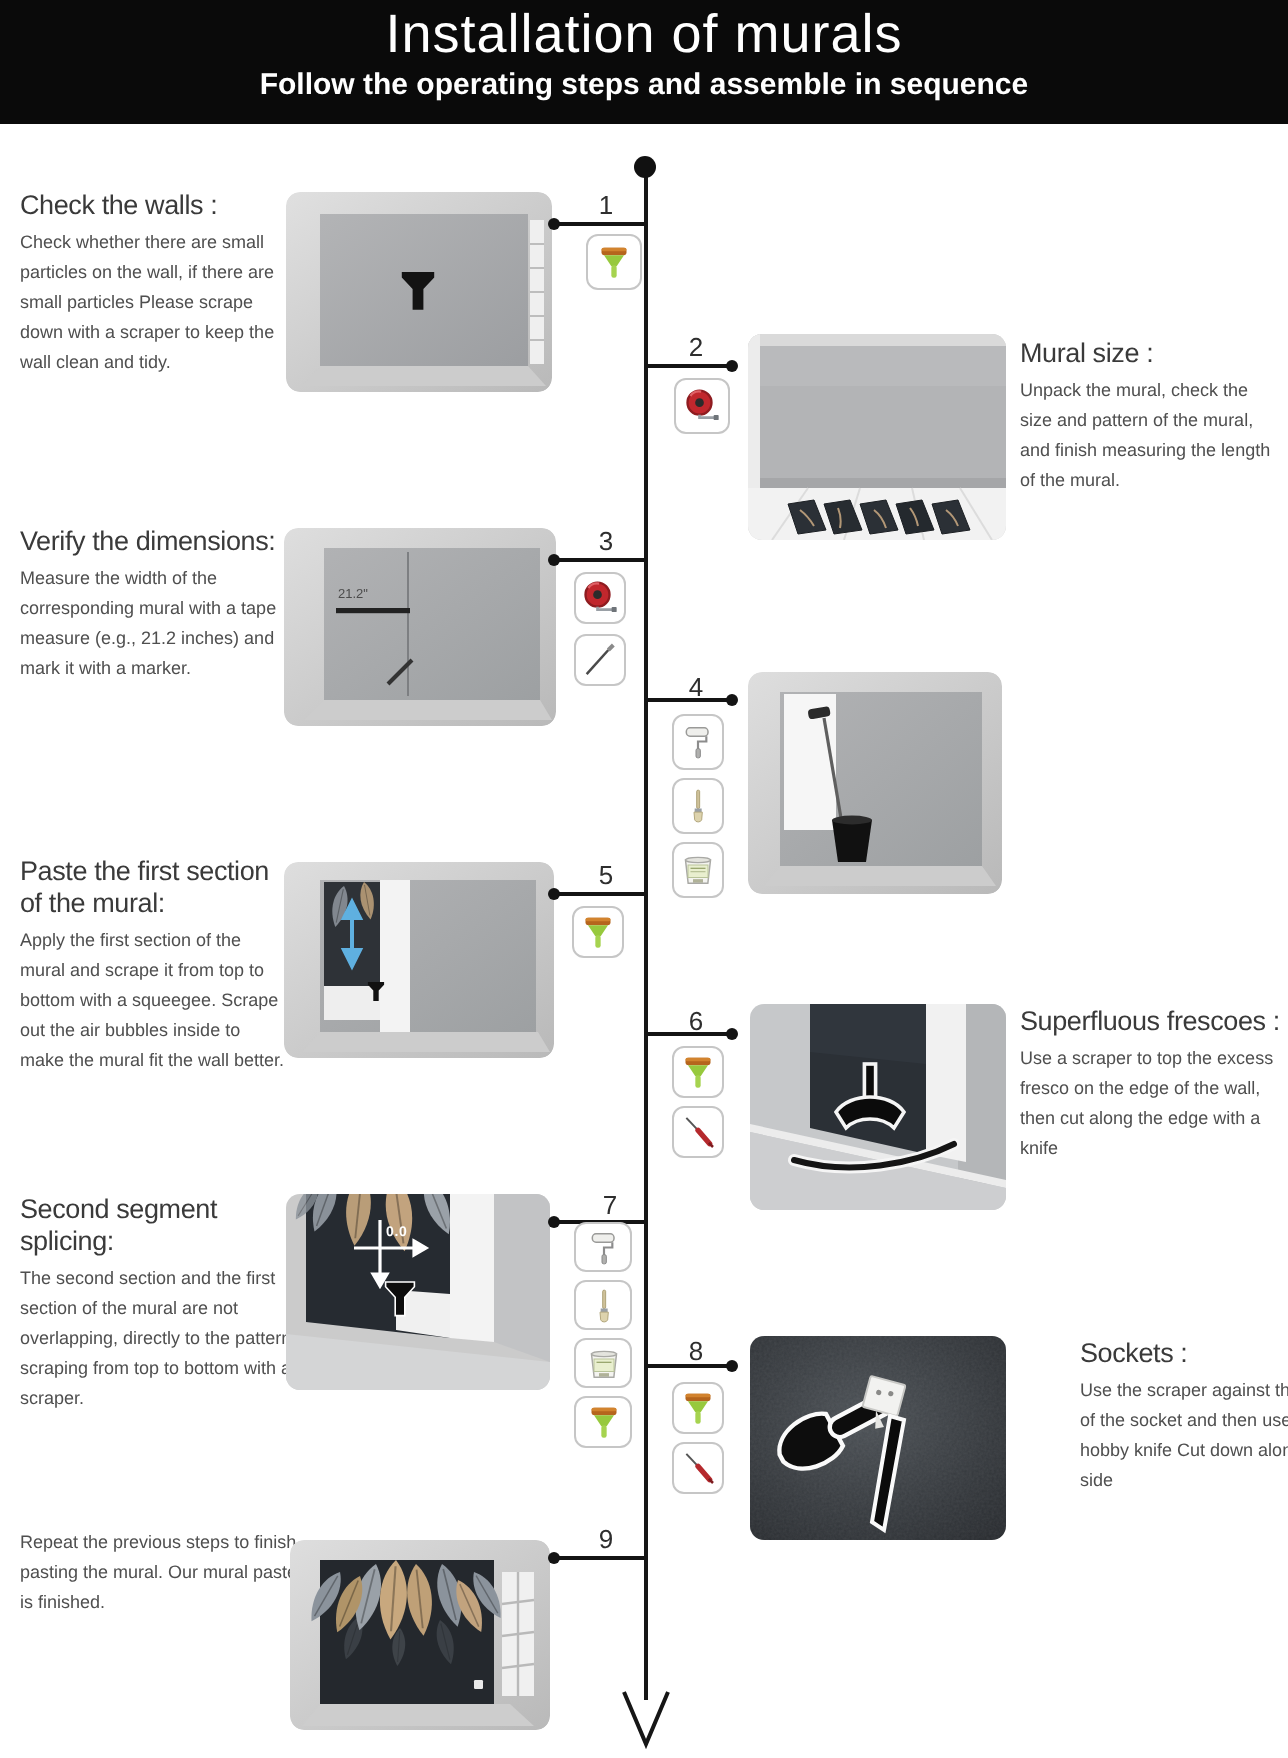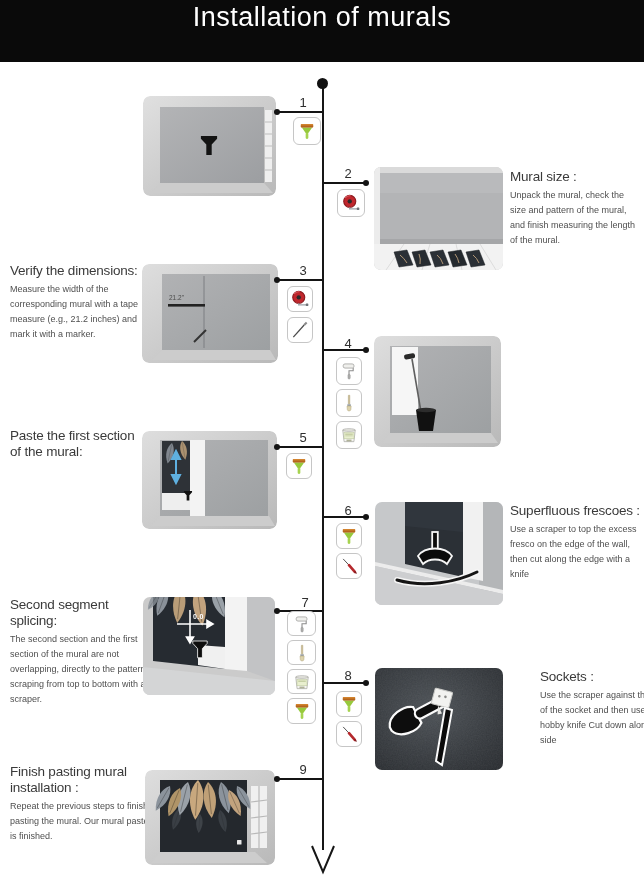--- a/index.html
+++ b/index.html
@@ -44,28 +44,33 @@
     <g id="scrape-glyph">
       <path d="M-9,0 L9,0 L9,3 L3,9.5 L3,21 L-3,21 L-3,9.5 L-9,3 Z"></path>
     </g>
   </defs>
 </svg>
 
 <div id="page">
 
   <div class="header">
     <h1>Installation of murals</h1>
+    <h2>Follow the operating steps and assemble in sequence</h2>
   </div>
 
   <div class="tl-line"></div>
   <div class="tl-dot"></div>
   <svg class="tl-arrow" width="28" height="34">
     <path d="M3,4 L14,30 L25,4" fill="none" stroke="#161616" stroke-width="2"></path>
   </svg>
 
+  <div class="stext" style="left:10px;top:95px;width:135px">
+    <h3>Check the walls :</h3>
+    <p>Check whether there are small particles on the wall, if there are small particles Please scrape down with a scraper to keep the wall clean and tidy.</p>
+  </div>
   <div class="img" style="left:143px;top:96px;width:133px;height:100px">
     <svg viewBox="0 0 133 100">
       <defs>
         <linearGradient id="f1" x1="0" y1="0" x2="1" y2="1">
             <stop offset="0" stop-color="#e0e0e0"></stop>
             <stop offset="1" stop-color="#b9b9b9"></stop>
           </linearGradient>
         <linearGradient id="w1" x1="0" y1="0" x2="1" y2="1">
             <stop offset="0" stop-color="#b3b4b6"></stop>
             <stop offset="1" stop-color="#9c9ea1"></stop>
@@ -236,20 +241,21 @@
       <line x1="38" y1="23" x2="47" y2="76" stroke="#5f5f5f" stroke-width="1.6"></line>
       <polygon points="42,74 62,74 59,95 45,95" fill="#111111"></polygon>
       <ellipse cx="52" cy="74" rx="10" ry="2.2" fill="#2c2c2c"></ellipse>
     </svg>
   </div>
   <div class="stext" style="left:510px;top:333px;width:132px">
   </div>
 
   <div class="stext" style="left:10px;top:428px;width:134px">
     <h3>Paste the first section of the mural:</h3>
+    <p>Apply the first section of the mural and scrape it from top to bottom with a squeegee. Scrape out the air bubbles inside to make the mural fit the wall better.</p>
   </div>
   <div class="img" style="left:142px;top:431px;width:135px;height:98px">
     <svg viewBox="0 0 135 98">
       <defs>
         <linearGradient id="f5" x1="0" y1="0" x2="1" y2="1">
             <stop offset="0" stop-color="#dedede"></stop>
             <stop offset="1" stop-color="#b9b9b9"></stop>
           </linearGradient>
         <linearGradient id="w5" x1="0" y1="0" x2="1" y2="1">
             <stop offset="0" stop-color="#b1b2b4"></stop>
@@ -430,21 +436,20 @@
       </g>
       <polygon points="70,40 77,42 67,97 61,93" fill="#0b0b0b" stroke="#fafafa" stroke-width="2"></polygon>
     </svg>
   </div>
   <div class="stext" style="left:540px;top:669px;width:132px">
     <h3>Sockets :</h3>
     <p>Use the scraper against the side of the socket and then use the hobby knife Cut down along the side</p>
   </div>
 
   <div class="stext" style="left:10px;top:764px;width:145px">
-    <h3>Finish pasting mural installation :</h3>
     <p>Repeat the previous steps to finish pasting the mural. Our mural paste is finished.</p>
   </div>
   <div class="img" style="left:145px;top:770px;width:130px;height:95px">
     <svg viewBox="0 0 130 95">
       <defs>
         <linearGradient id="f9" x1="0" y1="0" x2="1" y2="1">
             <stop offset="0" stop-color="#dedede"></stop>
             <stop offset="1" stop-color="#b9b9b9"></stop>
           </linearGradient>
       </defs>

